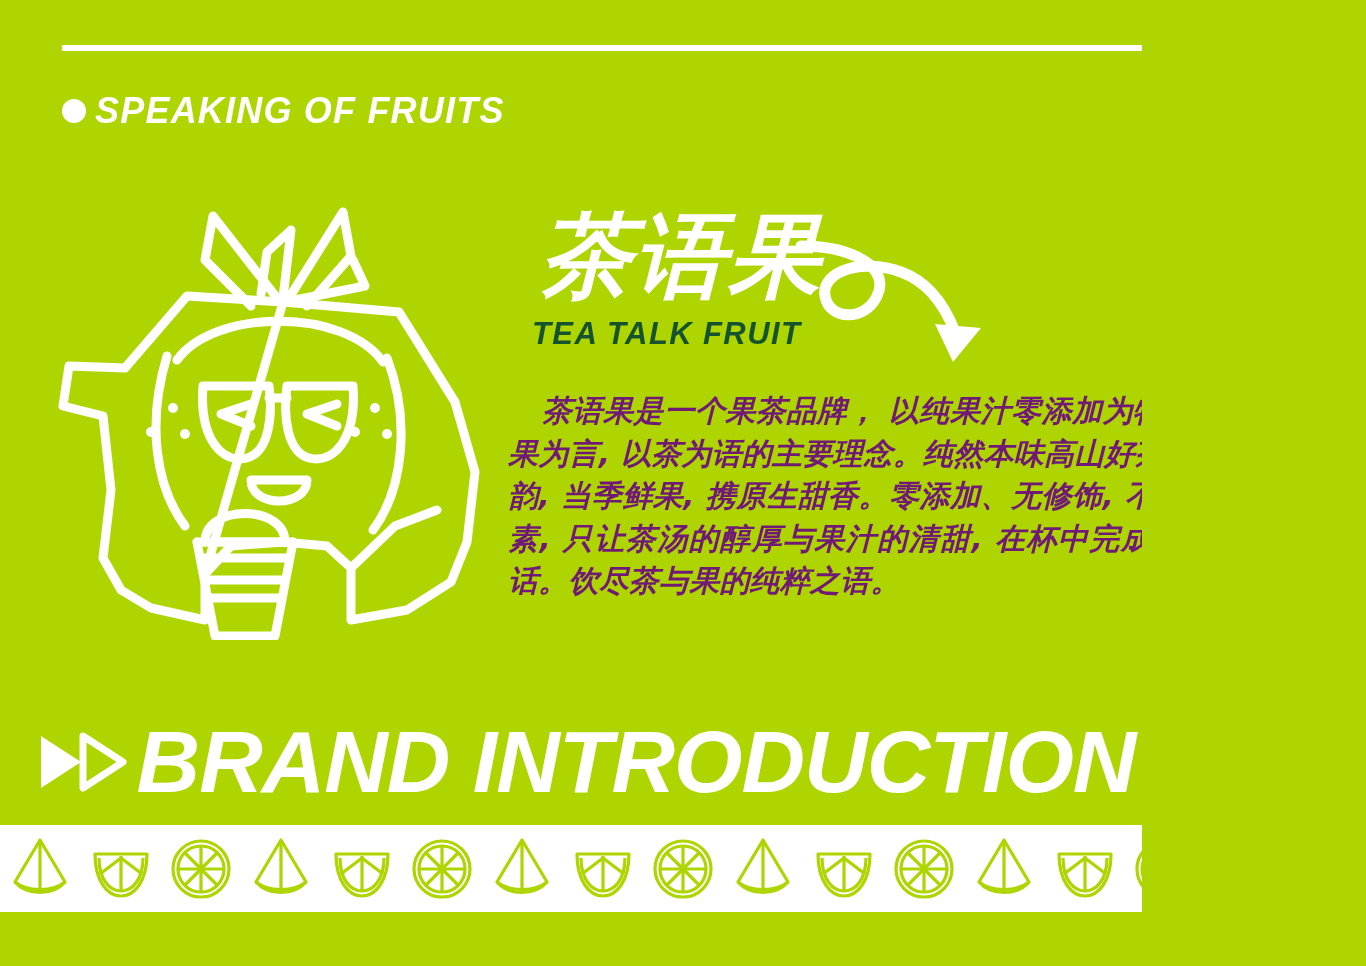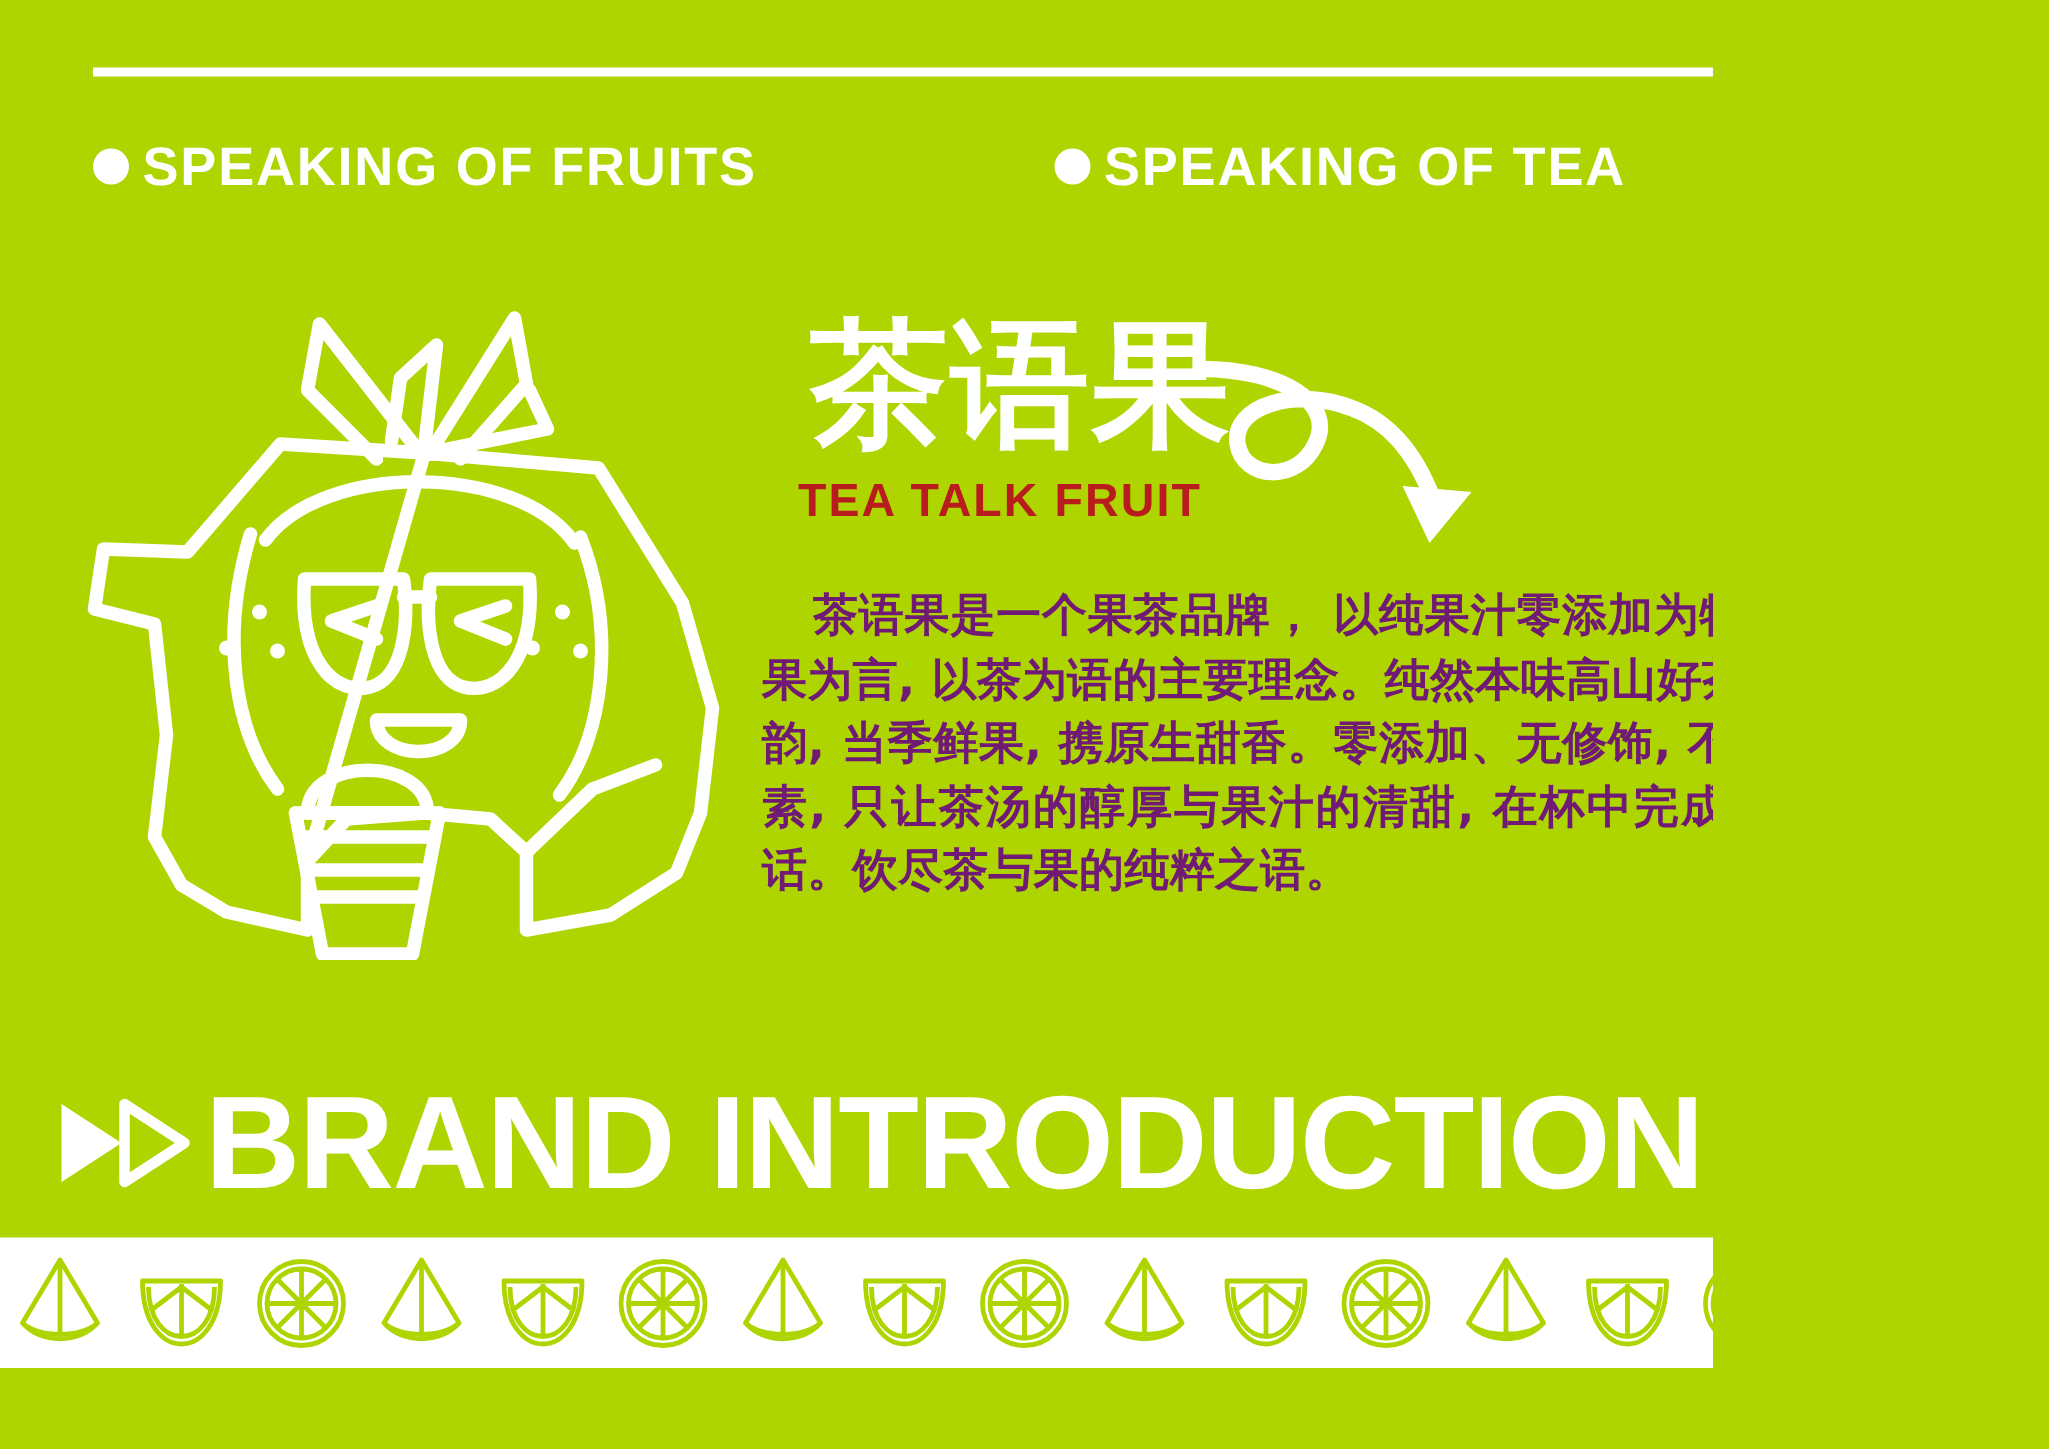--- a/index.html
+++ b/index.html
@@ -14,20 +14,21 @@
     background: #aed500;
     font-family: "Liberation Sans", "DejaVu Sans", sans-serif;
     -webkit-font-smoothing: antialiased;
   }
   .poster {
     position: relative;
     width: 1142px;
     height: 966px;
     background: #aed500;
     overflow: hidden;
+    font-style: italic;
   }
 
   
   .top-rule {
     position: absolute;
     left: 62px;
     top: 45px;
     width: 1243px;
     height: 6px;
     background: #ffffff;
@@ -76,21 +77,21 @@
   .brand-cn {
     color: #ffffff;
     font-size: 92px;
     font-weight: bold;
     line-height: 1.06;
     letter-spacing: 2px;
     font-family: "DejaVu Sans", "Liberation Sans", sans-serif;
     margin: 12px;
   }
   .brand-en {
-    color: #b91c1c;
+    color: #14532d;
     font-size: 31px;
     font-weight: bold;
     letter-spacing: 1.4px;
     line-height: 1;
     margin: 6px 0 0 4px;
   }
   .curl-arrow {
     position: absolute;
     left: 795px;
     top: 228px;
@@ -177,24 +178,20 @@
 
 <div class="poster">
 
   <div class="top-rule"></div>
 
   <div class="eyebrow eyebrow-left">
     <span class="bullet"></span>
     <span>SPEAKING OF FRUITS</span>
   </div>
 
-  <div class="eyebrow eyebrow-right">
-    <span class="bullet"></span>
-    <span>SPEAKING OF TEA</span>
-  </div>
 
   <div class="mascot">
     <svg viewBox="0 0 450 450" fill="none" stroke="#ffffff" stroke-width="9" stroke-linejoin="round" stroke-linecap="round">
 
       <path d="M222 108 L158 26 L150 70 L196 116"></path>
       <path d="M228 108 L236 40 L212 62 L206 104"></path>
       <path d="M234 108 L288 22 L296 66 L252 116"></path>
       <path d="M240 110 L310 96 L298 70"></path>
 
       <path d="M228 112 L132 106 L70 178 L14 176 L8 216 L48 226 L56 300

